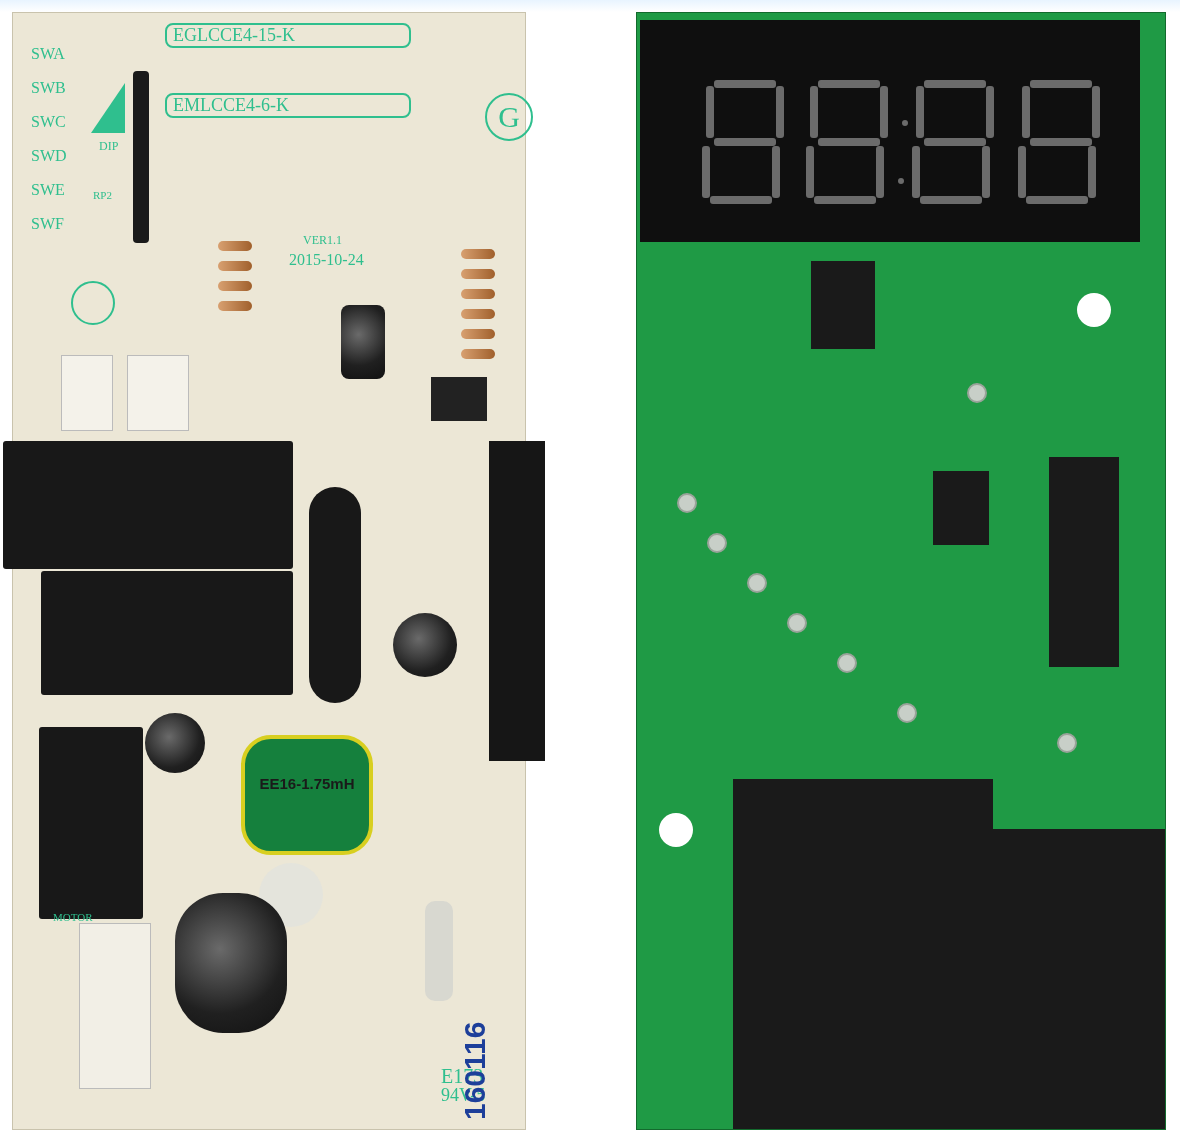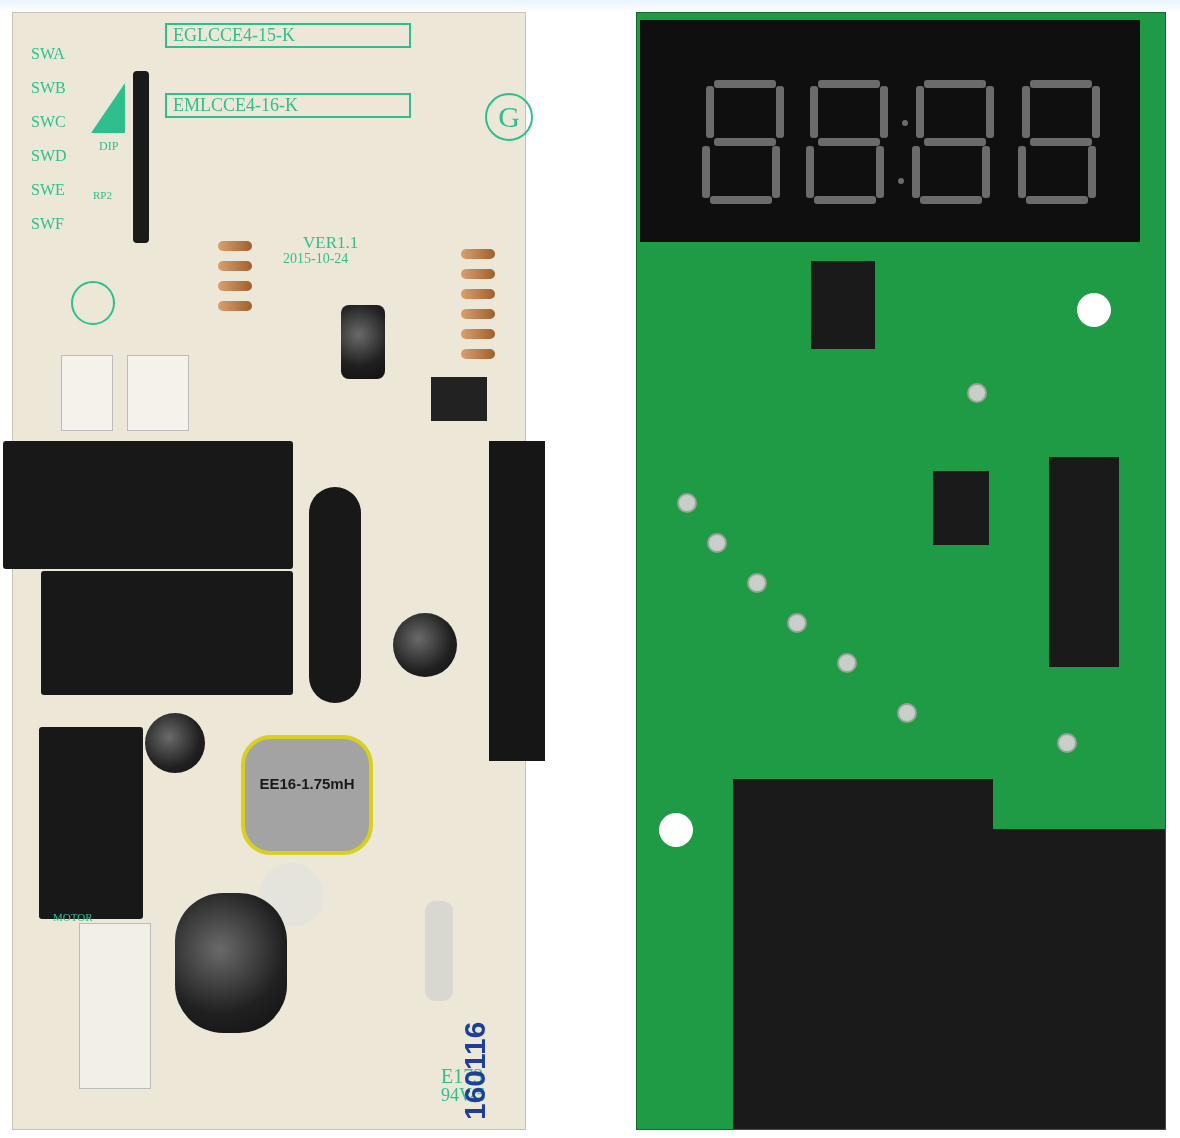--- a/index.html
+++ b/index.html
@@ -1,59 +1,59 @@
 <!DOCTYPE html>
 <html><head>
 <meta charset="utf-8">
 <style>
   html,body{margin:0;padding:0;background:#ffffff;}
   body{width:1180px;height:1138px;position:relative;overflow:hidden;font-family:"Liberation Sans",sans-serif;}
   .abs{position:absolute;}
   .board-front{left:12px;top:12px;width:512px;height:1116px;background:#ece7d6;border:1px solid #c9c3ad;}
   .board-back{left:636px;top:12px;width:528px;height:1116px;background:#1f9a45;border:1px solid #136a2d;}
-  .silk{color:#2fbf8e;font-family:"Liberation Serif",serif;font-size:18px;}
+  .silk{color:#2fbf8e;font-family:"Liberation Serif",serif;font-size:18px;border-radius:8px;}
   .silk-box{border:2px solid #2fbf8e;padding:0 6px;}
   .relay{background:#181818;border-radius:3px;}
   .cap{background:radial-gradient(circle at 40% 40%,#6a6a6a,#202020 60%,#111);border-radius:50%;}
   .res{background:linear-gradient(90deg,#d8a070,#a0602c);border-radius:6px;height:10px;}
   .display{left:640px;top:20px;width:500px;height:222px;background:#0f0f0f;}
   .digit{position:absolute;top:60px;width:90px;height:124px;}
   .seg{position:absolute;background:#6b6b6b;border-radius:3px;}
   .pad{position:absolute;width:16px;height:16px;border-radius:50%;background:#c8cfc8;border:2px solid #9aa39a;}
   .ic{position:absolute;background:#1a1a1a;}
   .hole{position:absolute;border-radius:50%;background:#fff;}
-  .transformer{left:228px;top:722px;width:124px;height:112px;background:#a3a3a3;border-radius:30px;border:4px solid #d8cf20;}
+  .transformer{left:228px;top:722px;width:124px;height:112px;background:#15803d;border-radius:30px;border:4px solid #d8cf20;}
   .tx-label{position:absolute;left:8px;top:36px;width:108px;text-align:center;font-size:15px;font-weight:bold;color:#1a1a1a;}
   .datecode{left:462px;top:890px;color:#1d3f9a;font-size:30px;font-weight:bold;transform:rotate(-90deg);transform-origin:left top;white-space:nowrap;}
   .shadow{left:0;top:0;width:1180px;height:12px;background:linear-gradient(#e8f4ff,#fff);}
 </style>
 </head>
 <body>
 
 <div class="abs shadow"></div>
 
 <div class="abs board-front">
   <div class="abs silk silk-box" style="left:152px;top:10px;width:230px;">EGLCCE4-15-K</div>
-  <div class="abs silk silk-box" style="left:152px;top:80px;width:230px;">EMLCCE4-16-K</div>
+  <div class="abs silk silk-box" style="left:152px;top:80px;width:230px;">EMLCCE4-6-K</div>
   <div class="abs silk" style="left:472px;top:80px;width:44px;height:44px;border:2px solid #2fbf8e;border-radius:50%;text-align:center;line-height:44px;font-size:30px;">G</div>
   <div class="abs" style="left:78px;top:70px;width:0;height:0;border-left:34px solid transparent;border-bottom:50px solid #2fbf8e;"></div>
   <div class="abs silk" style="left:86px;top:126px;font-size:12px;">DIP</div>
   <div class="abs silk" style="left:18px;top:24px;font-size:16px;line-height:34px;">
     <div>SWA</div>
     <div>SWB</div>
     <div>SWC</div>
     <div>SWD</div>
     <div>SWE</div>
     <div>SWF</div>
   </div>
   <div class="abs silk" style="left:80px;top:176px;font-size:11px;">RP2</div>
   <div class="abs" style="left:120px;top:58px;width:16px;height:172px;background:#1a1a1a;border-radius:4px;"></div>
 
-  <div class="abs silk" style="left:290px;top:220px;font-size:17px;">VER1.1</div>
-  <div class="abs silk" style="left:270px;top:238px;font-size:14px;">2015-10-24</div>
+  <div class="abs silk" style="left:290px;top:220px;font-size:12px;">VER1.1</div>
+  <div class="abs silk" style="left:276px;top:238px;font-size:16px;">2015-10-24</div>
 
   <div class="abs res" style="left:205px;top:228px;width:34px;"></div>
   <div class="abs res" style="left:205px;top:248px;width:34px;"></div>
   <div class="abs res" style="left:205px;top:268px;width:34px;"></div>
   <div class="abs res" style="left:205px;top:288px;width:34px;"></div>
   <div class="abs res" style="left:448px;top:236px;width:34px;"></div>
   <div class="abs res" style="left:448px;top:256px;width:34px;"></div>
   <div class="abs res" style="left:448px;top:276px;width:34px;"></div>
   <div class="abs res" style="left:448px;top:296px;width:34px;"></div>
   <div class="abs res" style="left:448px;top:316px;width:34px;"></div>

